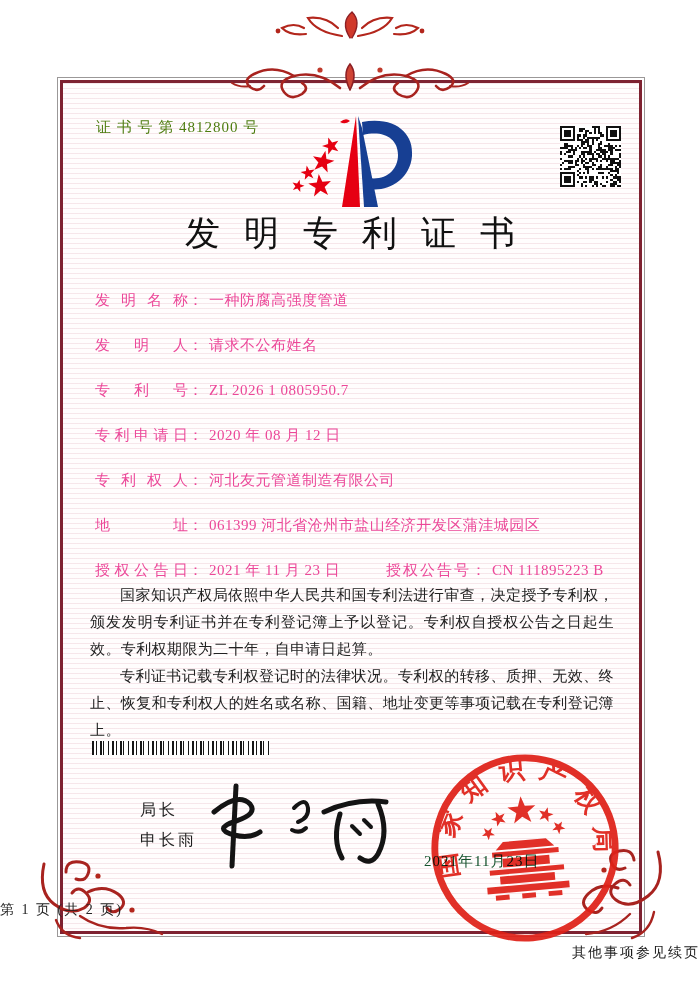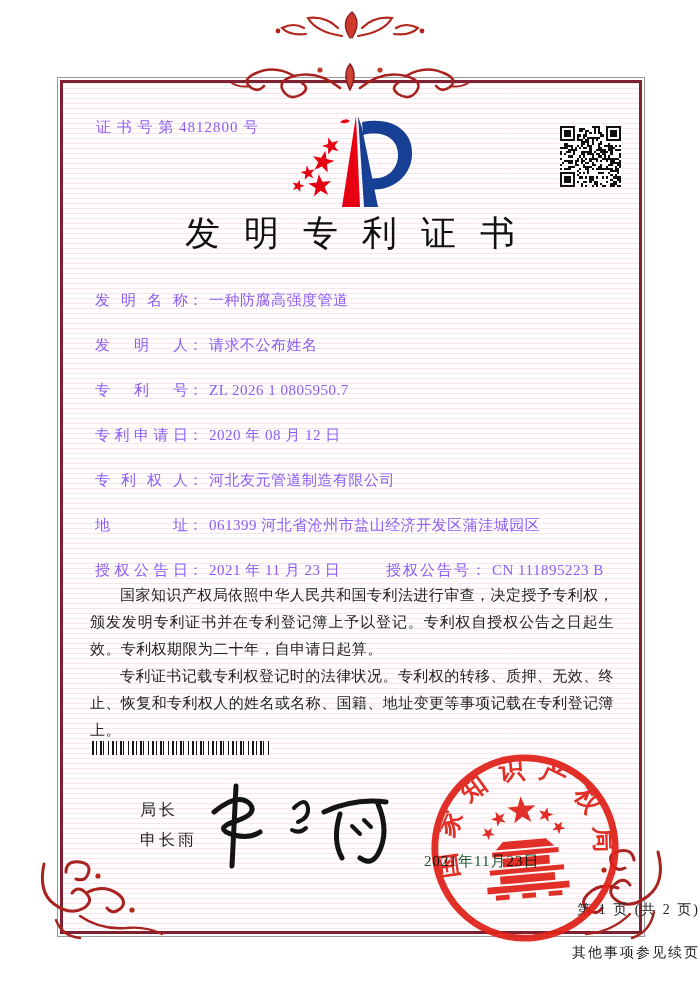--- a/index.html
+++ b/index.html
@@ -16,29 +16,29 @@
       #fffdfd; }
 
   .ornament { position:absolute; z-index:2; }
   .top-crest   { left:262px; top:4px;  width:176px; height:40px; }
   .top-flourish{ left:228px; top:46px; width:244px; height:58px; }
   .corner-bl   { left:36px;  top:858px; width:128px; height:92px; }
   .corner-br   { left:556px; top:848px; width:112px; height:106px; transform:scaleX(-1); }
 
   
   .cert-no { position:absolute; left:96px; top:118px; font-size:15px; letter-spacing:1px;
-    color:#8b5cf6; z-index:3; }
+    color:#4d7c0f; z-index:3; }
   .logo { position:absolute; left:288px; top:110px; width:142px; height:106px; z-index:3; }
   .qr { position:absolute; left:560px; top:126px; width:61px; height:61px; z-index:3; }
   .title { position:absolute; left:0; top:210px; width:700px; text-align:center;
     font-size:35px; font-weight:400; letter-spacing:24px; text-indent:24px; color:#111; z-index:3; }
 
   
   .fields { position:absolute; left:95px; top:291px; width:520px; z-index:3; }
-  .row { height:45px; font-size:15px; color:#8b5cf6; white-space:nowrap; }
+  .row { height:45px; font-size:15px; color:#ec4899; white-space:nowrap; }
   .lbl { display:inline-block; width:93px; text-align:justify; text-align-last:justify;
     letter-spacing:0; vertical-align:top; }
   .colon { display:inline-block; margin-right:6px; }
   .val { letter-spacing:.5px; }
   .row-double .pair2 { margin-left:42px; }
   .row-double .lbl2 { display:inline-block; letter-spacing:2px; }
 
   
   .body-text { position:absolute; left:90px; top:582px; width:524px; z-index:3;
     font-size:15px; line-height:27px; text-align:justify; color:#222; }
@@ -56,21 +56,21 @@
     letter-spacing:3px; color:#1e1e1e; line-height:30px;margin-left:44px; }
   .signature { position:absolute; left:192px; top:778px; width:212px; height:100px; z-index:3; }
 
   
   .seal { position:absolute; left:427px; top:750px; width:196px; height:196px; z-index:4; }
   .seal svg { transform:rotate(-5deg); opacity:.93; }
   .seal-date { position:absolute; left:424px; top:852px; width:170px; z-index:5;
     font-size:15px; letter-spacing:1px; color:#14532d; mix-blend-mode:multiply; }
 
   
-  .page-num { position:absolute; left:0; top:901px; width:700px; text-align:right;
+  .page-num { position:absolute; left:0; top:901px; width:700px; text-align:left;
     font-size:14px; letter-spacing:2px; color:#222; z-index:3; }
   .footer-note { position:absolute; left:0; top:944px; width:700px; text-align:right;
     font-size:14px; letter-spacing:2px; color:#1a1a1a; z-index:3; }
 </style>
 </head>
 <body>
 
 <div class="page">
 
   <div class="frame-outer">

